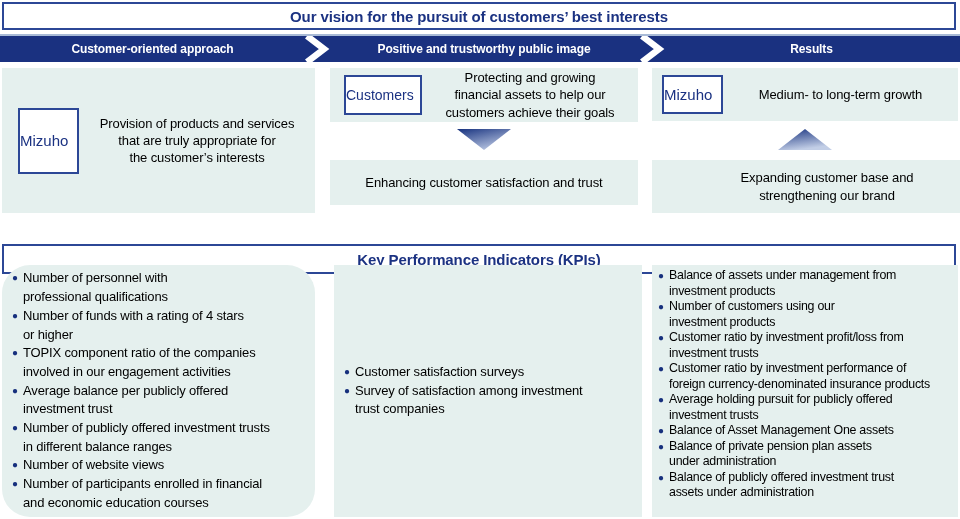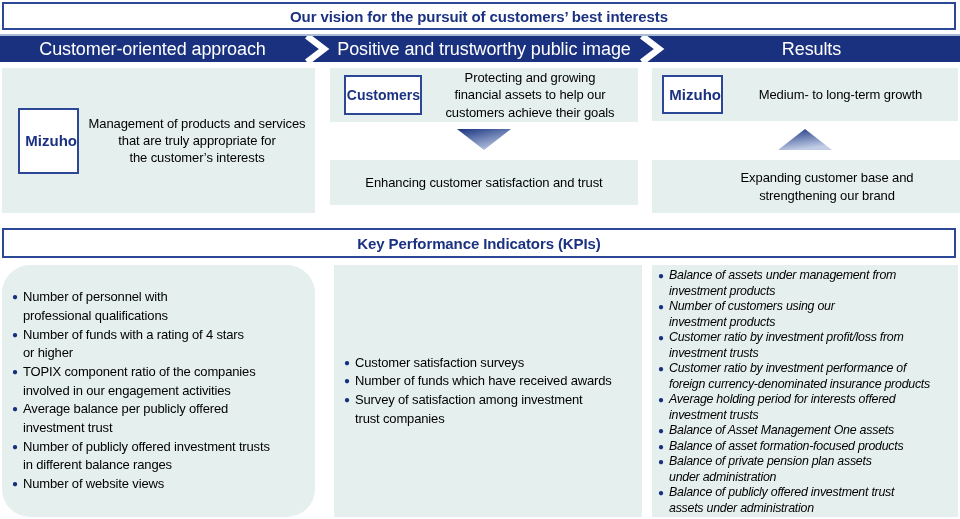--- a/index.html
+++ b/index.html
@@ -3,62 +3,62 @@
 <meta charset="utf-8">
 <style>
   html,body{margin:0;padding:0;background:#fff;}
   .page{position:relative;width:960px;height:519px;background:#fff;
         font-family:"Liberation Sans",sans-serif;color:#000;overflow:hidden;}
 
   
   .rule-box{position:absolute;left:2px;width:950px;border:2px solid #2c4796;background:#fff;
             display:flex;align-items:center;justify-content:center;}
   .title-box{top:2px;height:24px;}
-  .kpi-title-box{top:228px;height:26px;}
+  .kpi-title-box{top:244px;height:26px;}
   .rule-box .t{font-size:15px;font-weight:bold;color:#1b3282;letter-spacing:-0.1px;}
 
   
   .band{position:absolute;left:0;top:34px;width:960px;height:28px;background:#1a3180;
         border-top:2px solid #a8bad6;box-sizing:border-box;}
   .band-label{position:absolute;top:36px;height:26px;line-height:26px;text-align:center;
-              color:#fff;font-size:18px;font-weight:normal;letter-spacing:-0.1px;}
+              color:#fff;font-size:12px;font-weight:bold;letter-spacing:-0.1px;}
   .bl1{left:0;width:305px;}
   .bl2{left:328px;width:312px;}
   .bl3{left:663px;width:297px;}
   .chev{position:absolute;top:36px;width:28px;height:26px;}
   .chev.c1{left:302px;}
   .chev.c2{left:637px;}
 
   
   .lbox{position:absolute;background:#e5f0ee;}
   .box-l{left:2px;top:68px;width:313px;height:145px;display:flex;align-items:center;}
   .box-m-top{left:330px;top:68px;width:308px;height:54px;display:flex;align-items:center;}
   .box-m-bot{left:330px;top:160px;width:308px;height:45px;display:flex;align-items:center;justify-content:center;}
   .box-r-top{left:652px;top:68px;width:306px;height:53px;display:flex;align-items:center;}
   .box-r-bot{left:652px;top:160px;width:350px;height:53px;display:flex;align-items:center;justify-content:center;}
 
   .actor-box{flex:none;background:#fff;border:2px solid #2c4796;display:flex;align-items:center;
-             justify-content:flex-end;font-weight:bold;color:#1b3282;}
+             justify-content:flex-start;font-weight:normal;color:#1b3282;}
   .actor-mizuho-l{width:57px;height:62px;margin-left:16px;font-size:15px;}
   .actor-customers{width:74px;height:36px;margin-left:14px;font-size:14px;}
   .actor-mizuho-r{width:57px;height:35px;margin-left:10px;font-size:15px;}
 
   .box-text{flex:1;text-align:center;font-size:13px;line-height:1.32;white-space:pre-line;
             padding:12px 6px;letter-spacing:-0.1px;}
 
   .flow-arrow{position:absolute;width:54px;height:21px;}
   .arrow-m{left:457px;top:129px;}
   .arrow-r{left:778px;top:129px;}
 
   
   .kpi-box{position:absolute;top:265px;height:252px;background:#e5f0ee;box-sizing:border-box;
            display:flex;flex-direction:column;}
   .kpi-1{left:2px;width:313px;justify-content:center;padding:0 4px 0 10px;border-radius:28px;}
   .kpi-2{left:334px;width:308px;justify-content:center;padding:0 4px 0 10px;}
-  .kpi-3{left:652px;width:306px;justify-content:flex-start;padding:3px 2px 0 6px;font-style:italic;}
+  .kpi-3{left:652px;width:306px;justify-content:flex-start;padding:3px 2px 0 6px;}
   .kpi-list{list-style:none;margin:0;padding:0;}
   .kpi-list li{position:relative;padding-left:11px;white-space:pre-line;
                font-size:13px;line-height:18.7px;letter-spacing:-0.15px;}
   .kpi-list li::before{content:"\25CF";position:absolute;left:0;top:0;color:#17307d;font-size:10px;}
   .kpi-3 .kpi-list li{font-size:12.4px;line-height:15.5px;letter-spacing:-0.25px;}
 </style>
 </head>
 <body>
 
 <div class="page">
@@ -75,21 +75,21 @@
     <polyline points="5,0 22,13 5,26" stroke="#ffffff" stroke-width="6.5" fill="none"></polyline>
   </svg>
   <svg class="chev c2" viewBox="0 0 28 26">
     <polyline points="5,0 22,13 5,26" stroke="#ffffff" stroke-width="6.5" fill="none"></polyline>
   </svg>
 
   <div class="lbox box-l">
     <div class="actor-box actor-mizuho-l">
       <span>Mizuho</span>
     </div>
-    <div class="box-text">Management of products and services
+    <div class="box-text">Provision of products and services
 that are truly appropriate for
 the customer’s interests</div>
   </div>
 
   <div class="lbox box-m-top">
     <div class="actor-box actor-customers">
       <span>Customers</span>
     </div>
     <div class="box-text">Protecting and growing
 financial assets to help our
@@ -138,46 +138,46 @@
 professional qualifications</li>
       <li>Number of funds with a rating of 4 stars
 or higher</li>
       <li>TOPIX component ratio of the companies
 involved in our engagement activities</li>
       <li>Average balance per publicly offered
 investment trust</li>
       <li>Number of publicly offered investment trusts
 in different balance ranges</li>
       <li>Number of website views</li>
+      <li>Number of participants enrolled in financial
+and economic education courses</li>
     </ul>
   </div>
 
   <div class="kpi-box kpi-2">
     <ul class="kpi-list">
       <li>Customer satisfaction surveys</li>
-      <li>Number of funds which have received awards</li>
       <li>Survey of satisfaction among investment
 trust companies</li>
     </ul>
   </div>
 
   <div class="kpi-box kpi-3">
     <ul class="kpi-list">
       <li>Balance of assets under management from
 investment products</li>
       <li>Number of customers using our
 investment products</li>
       <li>Customer ratio by investment profit/loss from
 investment trusts</li>
       <li>Customer ratio by investment performance of
 foreign currency-denominated insurance products</li>
-      <li>Average holding period for interests offered
+      <li>Average holding pursuit for publicly offered
 investment trusts</li>
       <li>Balance of Asset Management One assets</li>
-      <li>Balance of asset formation-focused products</li>
       <li>Balance of private pension plan assets
 under administration</li>
       <li>Balance of publicly offered investment trust
 assets under administration</li>
     </ul>
   </div>
 
 </div>
 
 </body></html>

